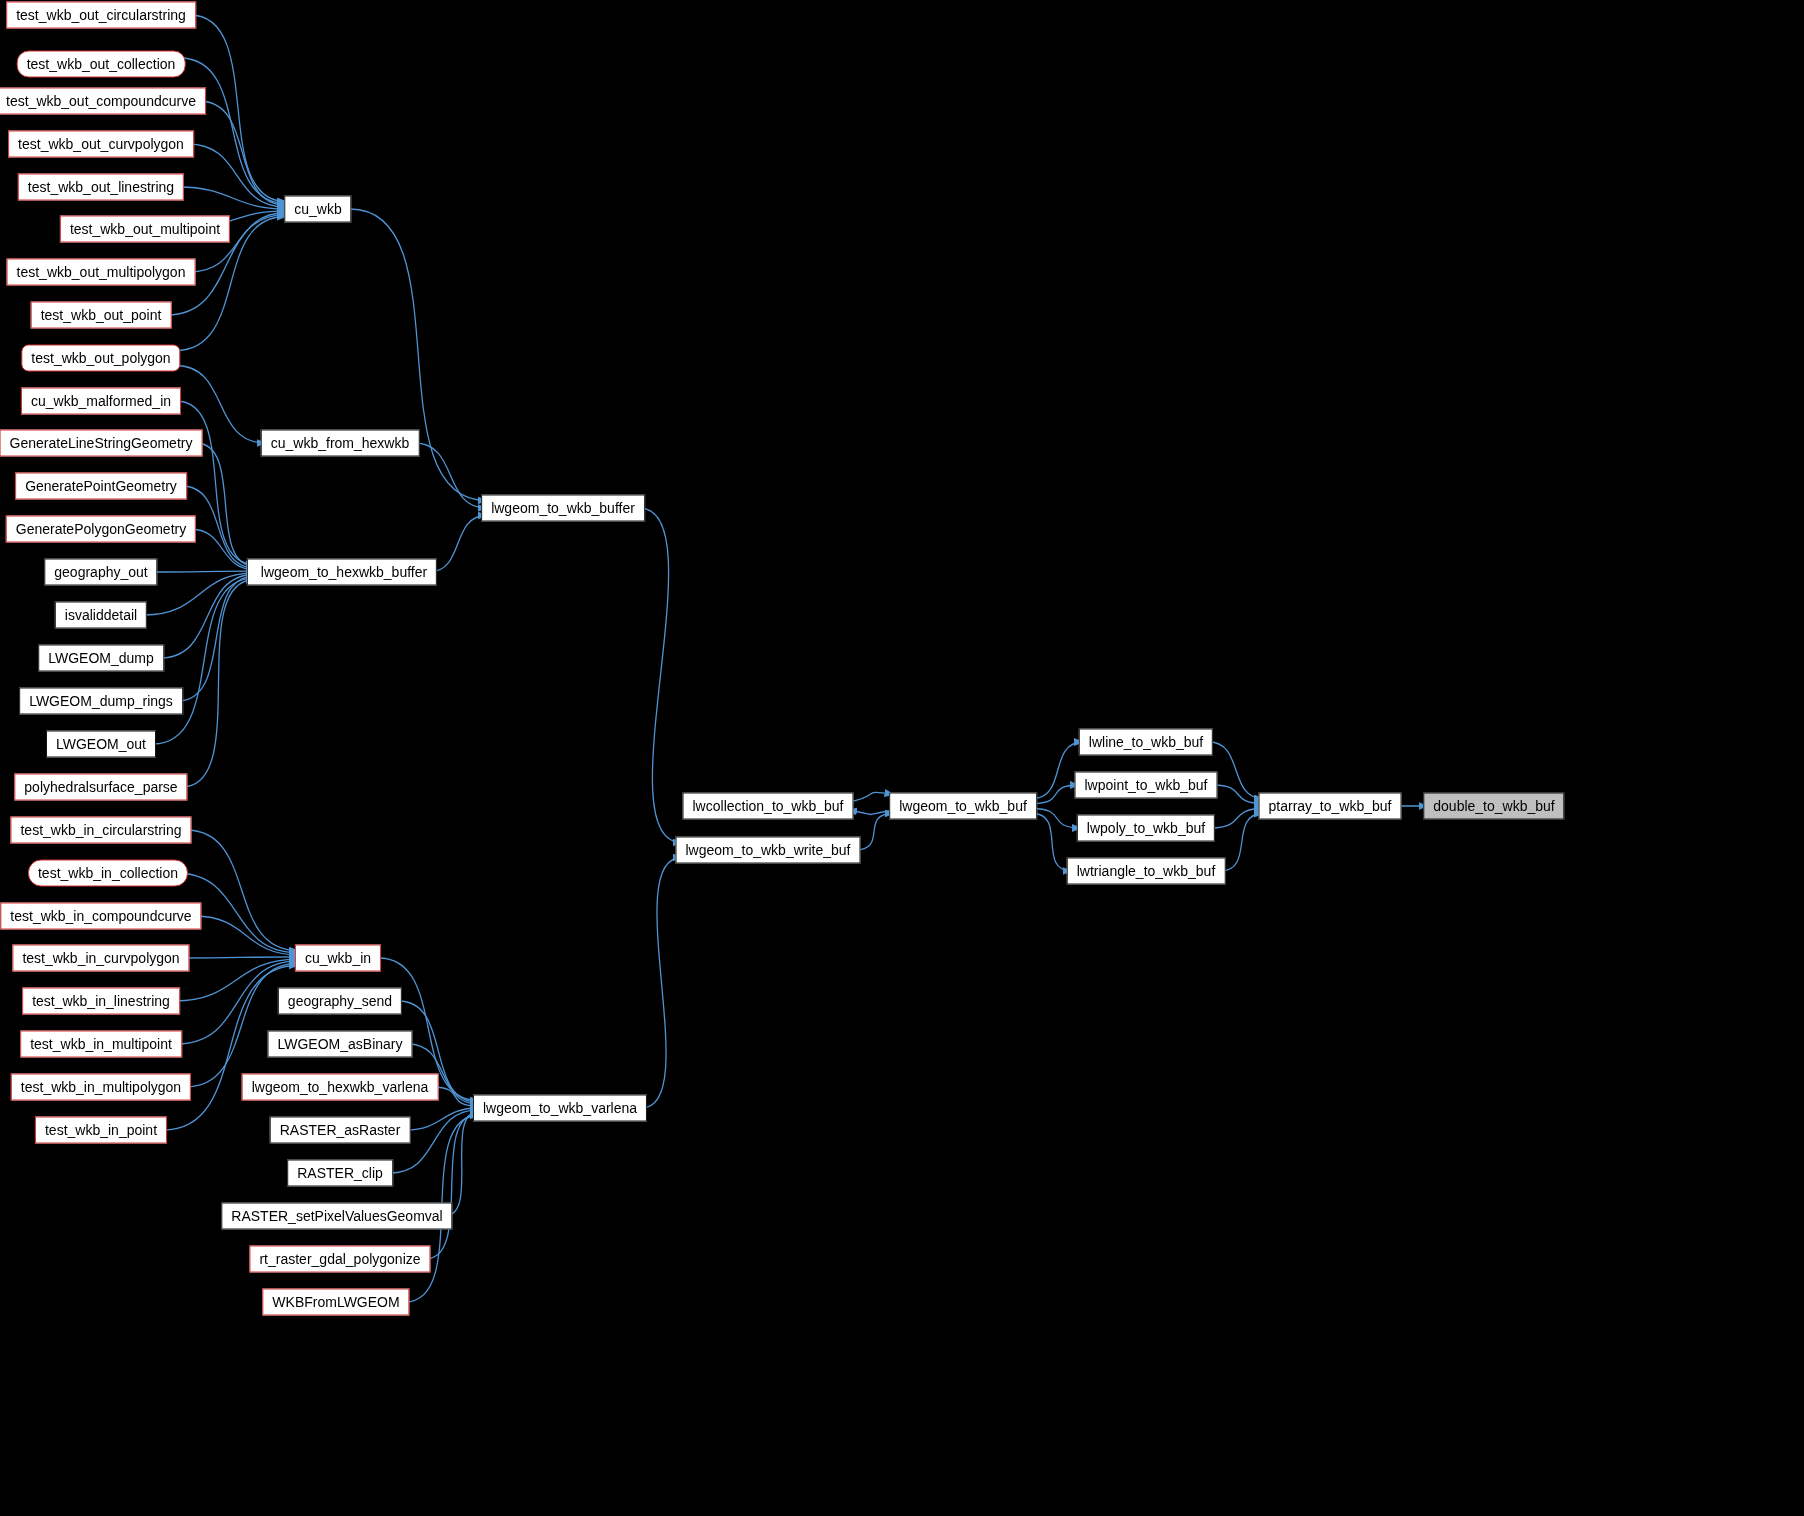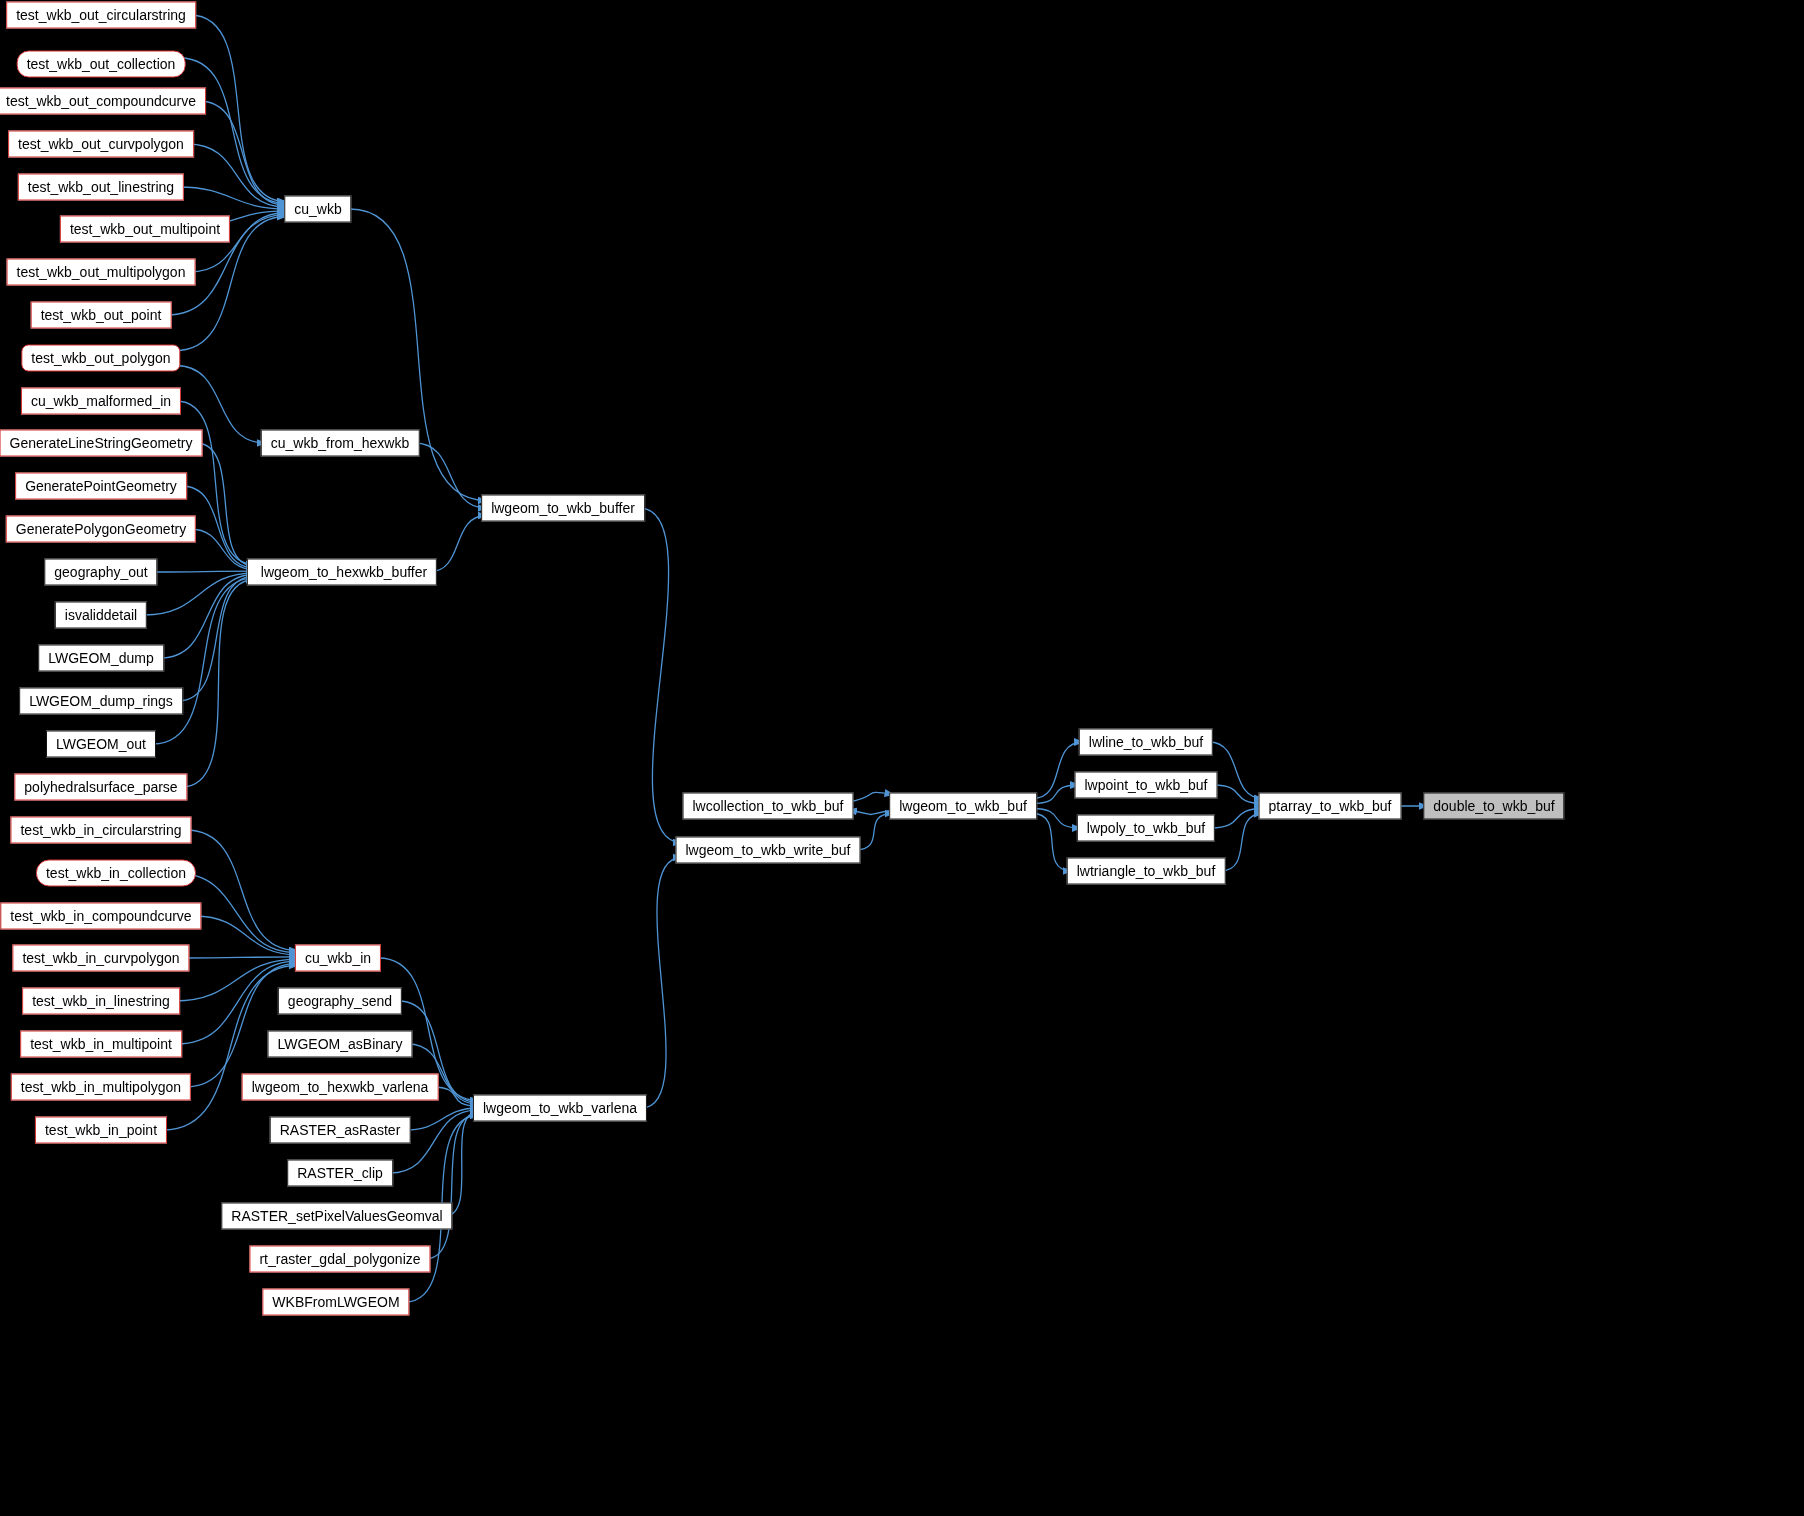--- a/index.html
+++ b/index.html
@@ -111,21 +111,21 @@
     <div class="node red" style="left: 101px; top: 443px;">GenerateLineStringGeometry</div>
     <div class="node red" style="left: 101px; top: 486px;">GeneratePointGeometry</div>
     <div class="node red" style="left: 101px; top: 529px;">GeneratePolygonGeometry</div>
     <div class="node" style="left: 101px; top: 572px;">geography_out</div>
     <div class="node" style="left: 101px; top: 615px;">isvaliddetail</div>
     <div class="node" style="left: 101px; top: 658px;">LWGEOM_dump</div>
     <div class="node" style="left: 101px; top: 701px;">LWGEOM_dump_rings</div>
     <div class="node" style="left: 101px; top: 744px;">LWGEOM_out</div>
     <div class="node red" style="left: 101px; top: 787px;">polyhedralsurface_parse</div>
     <div class="node red" style="left: 101px; top: 830px;">test_wkb_in_circularstring</div>
-    <div class="node red" style="left: 116px; top: 873px; border-radius: 13px;">test_wkb_in_collection</div>
+    <div class="node red" style="left: 108px; top: 873px; border-radius: 13px;">test_wkb_in_collection</div>
     <div class="node red" style="left: 101px; top: 916px;">test_wkb_in_compoundcurve</div>
     <div class="node red" style="left: 101px; top: 958px;">test_wkb_in_curvpolygon</div>
     <div class="node red" style="left: 101px; top: 1001px;">test_wkb_in_linestring</div>
     <div class="node red" style="left: 101px; top: 1044px;">test_wkb_in_multipoint</div>
     <div class="node red" style="left: 101px; top: 1087px;">test_wkb_in_multipolygon</div>
     <div class="node red" style="left: 101px; top: 1130px;">test_wkb_in_point</div>
     <div class="node" style="left: 318px; top: 209px;">cu_wkb</div>
     <div class="node" style="left: 340px; top: 443px;">cu_wkb_from_hexwkb</div>
     <div class="node" style="left: 342px; top: 572px; padding-left: 13px;">lwgeom_to_hexwkb_buffer</div>
     <div class="node" style="left: 563px; top: 508px;">lwgeom_to_wkb_buffer</div>

